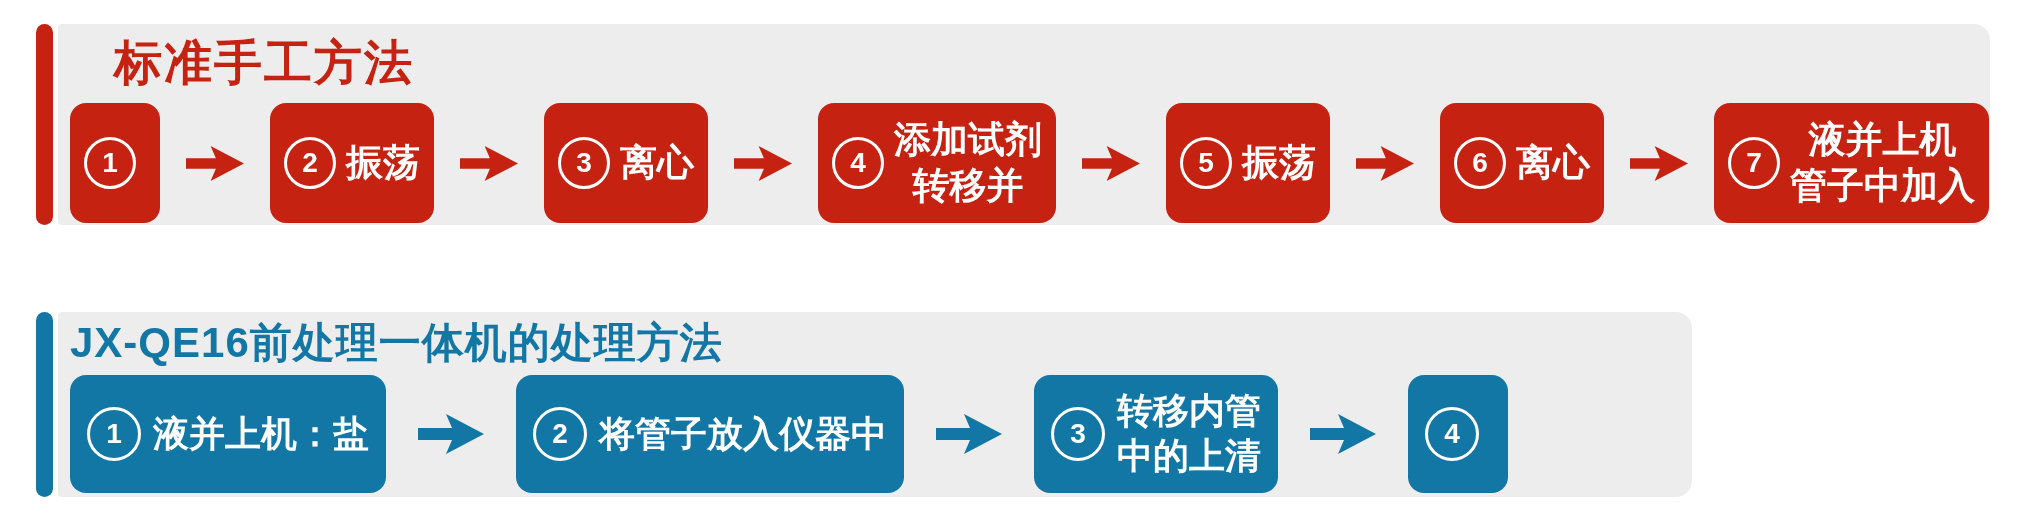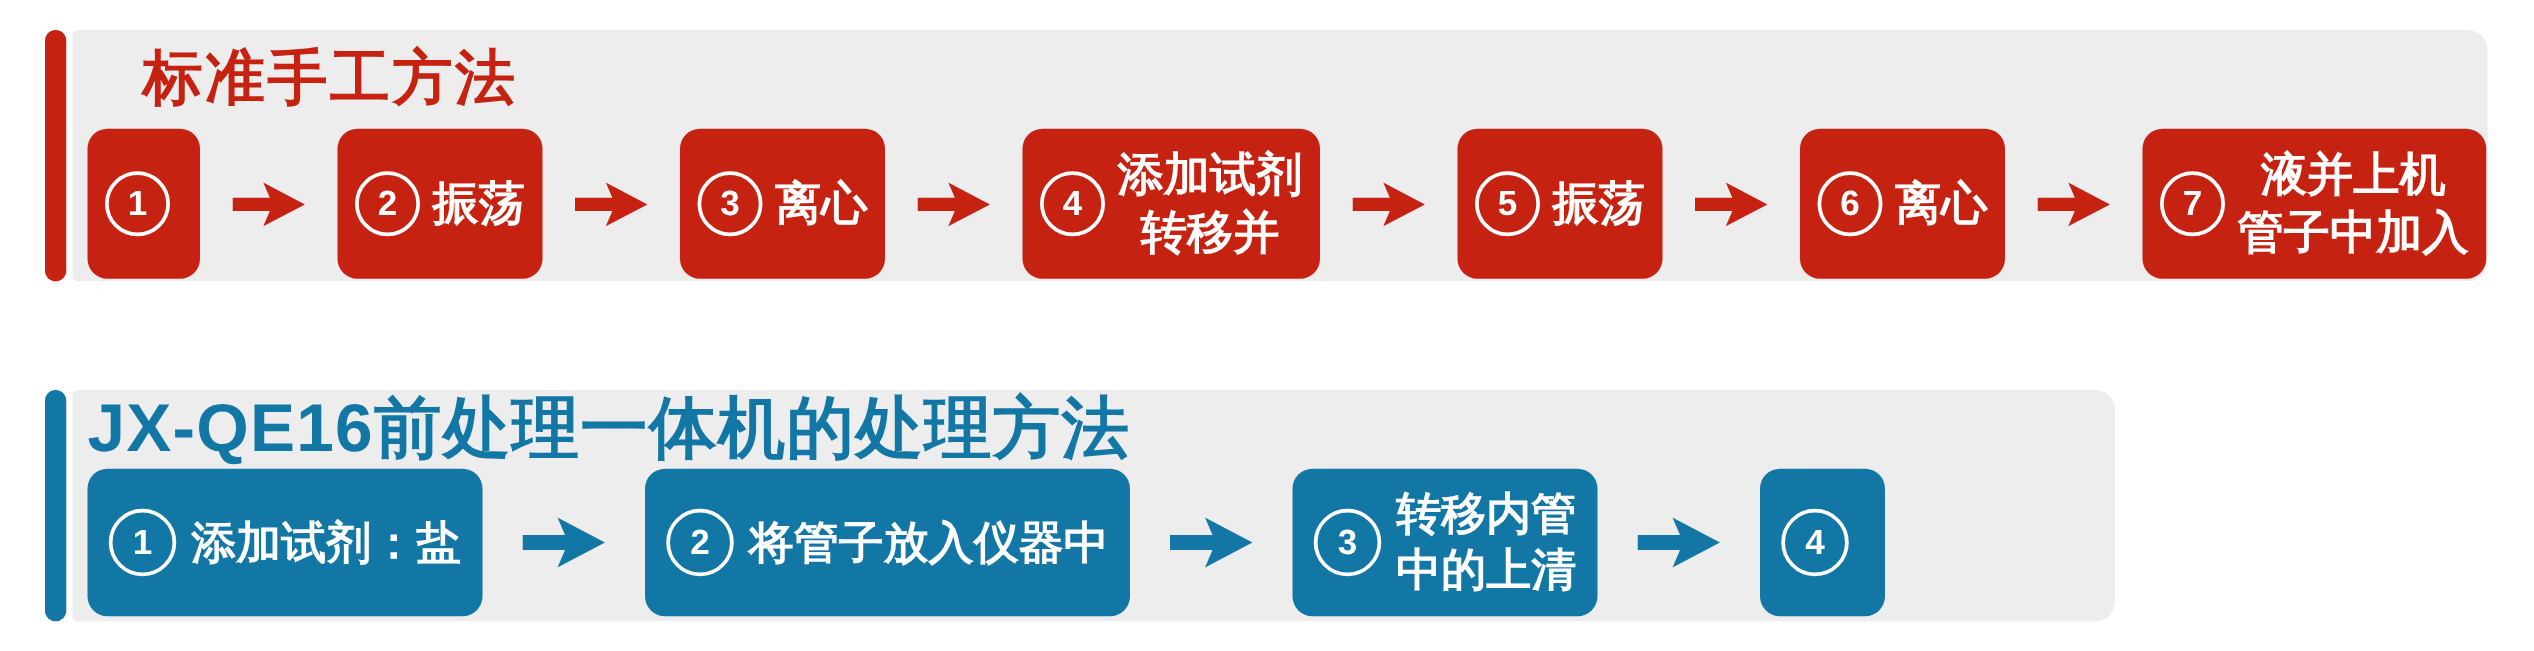--- a/index.html
+++ b/index.html
@@ -14,21 +14,21 @@
   .side-bar{position:absolute;left:0;top:0;bottom:0;width:17px;border-radius:9px;}
   .side-bar.red{background:#C62212;}
   .side-bar.blue{background:#1377A6;}
   .panel{position:absolute;left:22px;top:0;bottom:0;background:#EDEDED;border-radius:4px 16px 16px 4px;}
   .section-manual .panel{width:1932px;}
   .section-machine .panel{width:1634px;}
   .panel-inner{padding:13px 0 0 12px;}
   .section-machine .panel-inner{padding-top:8px;}
   .sec-title{white-space:nowrap;}
   .section-manual .sec-title{color:#C62212;font-size:48px;line-height:52px;letter-spacing:2px;margin-left:44px;}
-  .section-machine .sec-title{color:#1377A6;font-size:54px;line-height:46px;letter-spacing:1px;}
+  .section-machine .sec-title{color:#1377A6;font-size:42px;line-height:46px;letter-spacing:1px;}
   .row{display:flex;align-items:center;}
   .section-manual .row{margin-top:14px;}
   .section-machine .row{margin-top:9px;}
   .box{flex:none;display:flex;align-items:center;justify-content:center;
        color:#ffffff;border-radius:16px;}
   .box.red{background:#C62212;height:120px;padding:0 14px;font-size:37px;}
   .box.blue{background:#1377A6;height:118px;padding:0 17px;font-size:36px;}
   .circle{flex:none;display:flex;align-items:center;justify-content:center;
           width:46px;height:46px;border:3px solid #ffffff;border-radius:50%;
           font-size:28px;margin-right:10px;}
@@ -133,21 +133,21 @@
 <div class="section section-machine">
   <div class="side-bar blue"></div>
   <div class="panel">
     <div class="panel-inner">
       <div class="sec-title">JX-QE16前处理一体机的处理方法</div>
       <div class="row">
 
         <div class="box blue">
           <span class="circle">1</span>
           <span class="lines">
-            <span>添加试剂：盐</span>
+            <span>液并上机：盐</span>
           </span>
         </div>
 
         <svg class="arrow blue" width="66" height="46" viewBox="0 0 66 46">
             <path d="M0 17 H34 L28 3 L66 23 L28 43 L34 29 H0 Z"></path>
           </svg>
 
         <div class="box blue">
           <span class="circle">2</span>
           <span class="lines">

